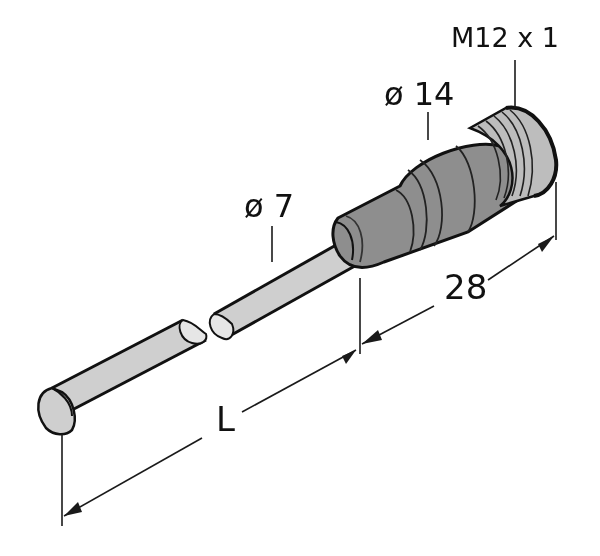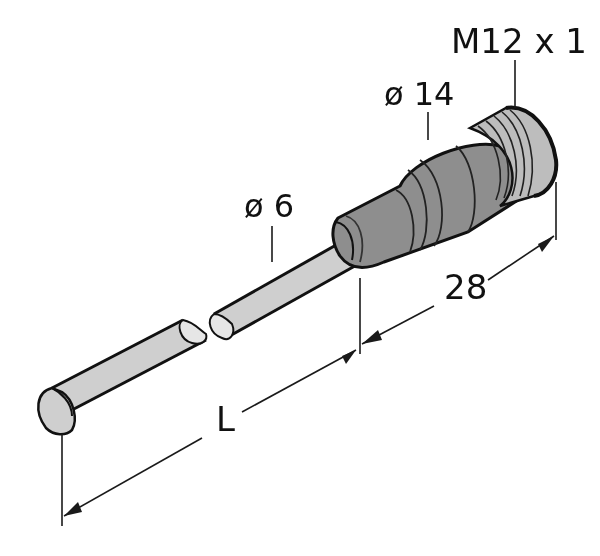--- a/index.html
+++ b/index.html
@@ -5,21 +5,21 @@
     html, body { margin: 0; padding: 0; background: #ffffff; }
     body { width: 600px; height: 556px; position: relative; overflow: hidden; }
     #drawing { position: absolute; left: 0; top: 0; width: 600px; height: 556px; }
     .label {
       position: absolute;
       font-family: "DejaVu Sans", sans-serif;
       color: #111111;
       white-space: nowrap;
       line-height: 1;
     }
-    #lbl-m12 { left: 451px; top: 24px; font-size: 34px; }
+    #lbl-m12 { left: 451px; top: 24px; font-size: 27px; }
     #lbl-d14 { left: 384px; top: 78px; font-size: 32px; }
     #lbl-d6  { left: 244px; top: 190px; font-size: 32px; }
     #lbl-34  { left: 444px; top: 270px; font-size: 34px; }
     #lbl-L   { left: 216px; top: 402px; font-size: 34px; }
   </style>
 </head>
 <body>
 
 <svg id="drawing" viewBox="0 0 600 556" xmlns="http://www.w3.org/2000/svg">
   <g>
@@ -77,15 +77,15 @@
     <line x1="62" y1="434" x2="62" y2="526" stroke="#1a1a1a" stroke-width="1.6"></line>
     <line x1="64" y1="516" x2="202" y2="438" stroke="#1a1a1a" stroke-width="1.6"></line>
     <line x1="242" y1="412" x2="356" y2="350" stroke="#1a1a1a" stroke-width="1.6"></line>
     <polygon points="64,516 78,502 82,512" fill="#1a1a1a"></polygon>
     <polygon points="356,350 342,356 346,364" fill="#1a1a1a"></polygon>
   </g>
 </svg>
 
 <div class="label" id="lbl-m12">M12 x 1</div>
 <div class="label" id="lbl-d14">ø 14</div>
-<div class="label" id="lbl-d6">ø 6</div>
+<div class="label" id="lbl-d6">ø 7</div>
 <div class="label" id="lbl-34">28</div>
 <div class="label" id="lbl-L">L</div>
 
 </body></html>

